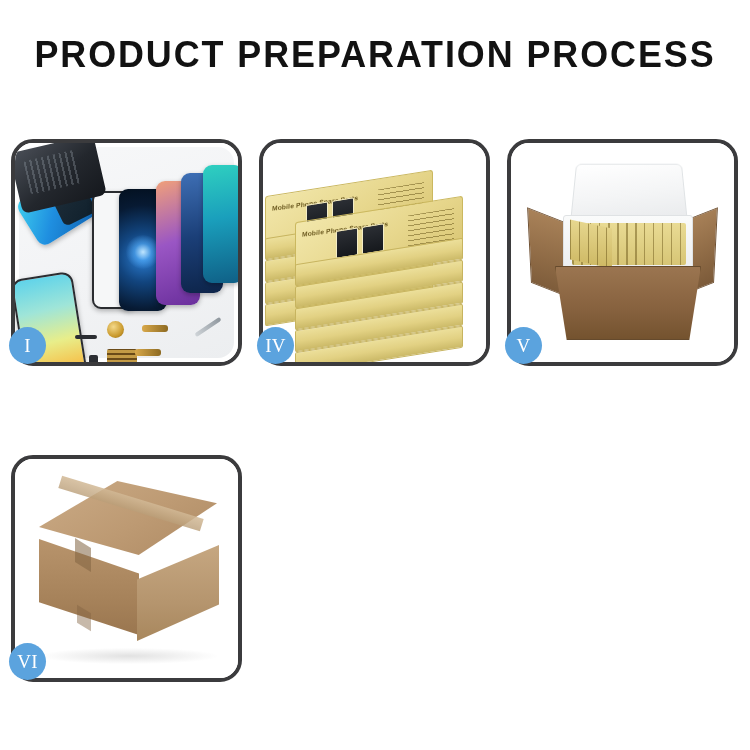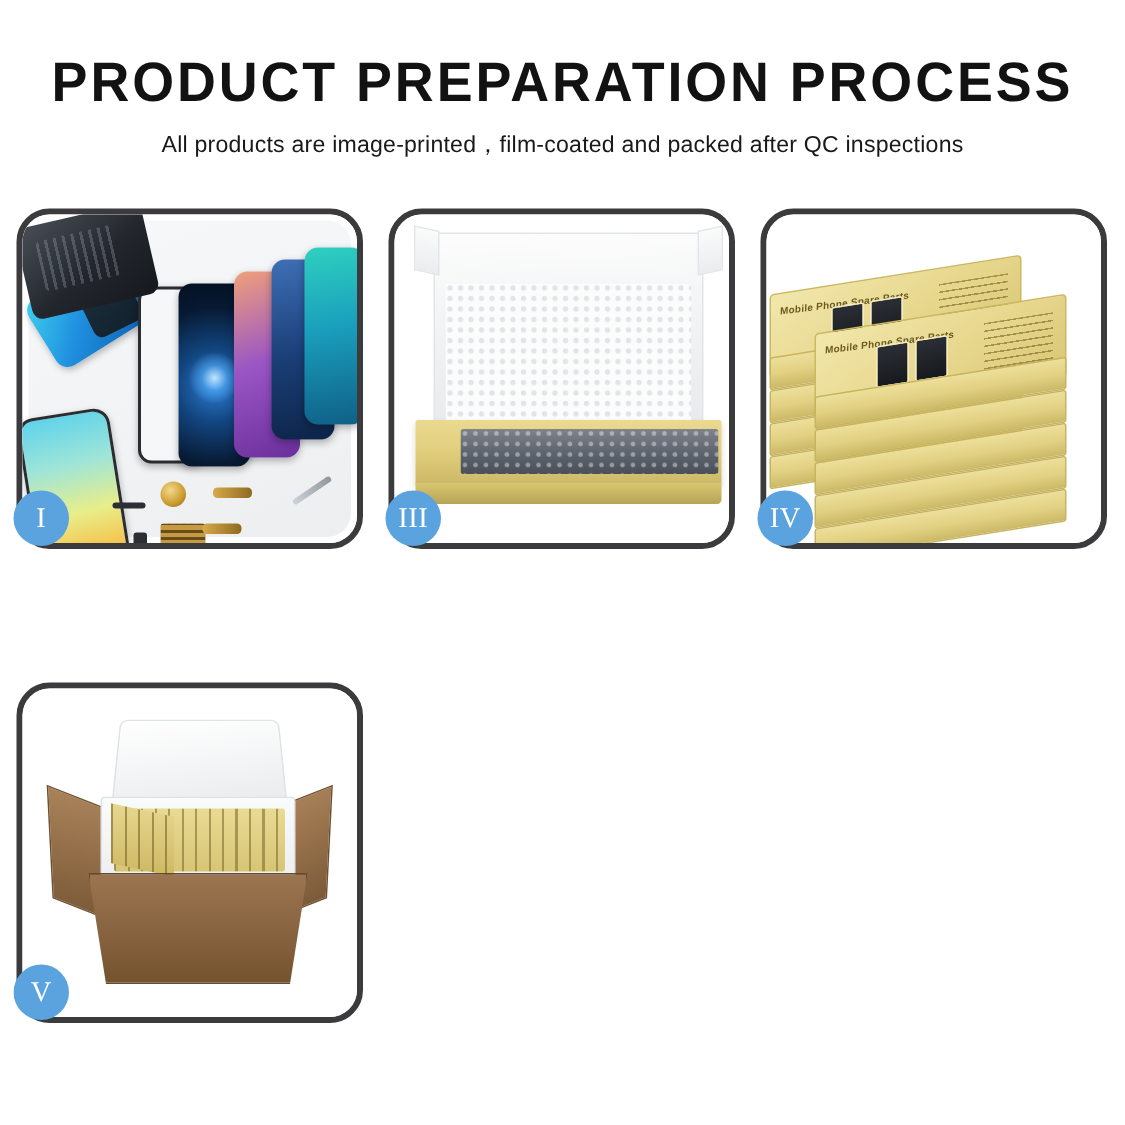--- a/index.html
+++ b/index.html
@@ -487,21 +487,20 @@
     background: radial-gradient(ellipse at center, rgba(120,120,120,0.22), rgba(255,255,255,0) 72%);
   }
 </style>
 </head>
 <body>
 
 <div id="page">
 
   <div class="header">
     <div class="page-title">PRODUCT PREPARATION PROCESS</div>
-    <div class="page-subtitle">All products are image-printed，film-coated and packed after QC inspections</div>
   </div>
 
   <div class="grid">
 
     <div class="panel">
       <div class="panel-inner">
         <div class="p1-bg"></div>
         <div class="stage">
           <div class="phone ph-a"></div>
           <div class="phone ph-b"></div>
@@ -520,34 +519,20 @@
           <div class="part part-chip" style="left:74px; top:212px;"></div>
 
           <div class="part part-tool" style="left:178px; top:182px; background:linear-gradient(90deg,#cfd4d8,#8e969d);"></div>
 
         </div>
       </div>
       <div class="badge">I</div>
     </div>
 
 
-    <div class="panel">
-      <div class="panel-inner">
-        <div class="p3-lid">
-          <div class="p3-lid-flapL"></div>
-          <div class="p3-lid-flapR"></div>
-        </div>
-        <div class="p3-foam"></div>
-        <div class="p3-tray">
-          <div class="p3-content"></div>
-        </div>
-        <div class="p3-tray-front"></div>
-      </div>
-      <div class="badge">III</div>
-    </div>
 
     <div class="panel">
       <div class="panel-inner">
 
         <div class="stack-lid" style="left:2px;  top:40px;">
           <div class="lid-label">Mobile Phone Spare Parts</div>
           <div class="lid-win" style="left:40px;"></div>
           <div class="lid-win" style="left:66px;"></div>
           <div class="lid-lines"></div>
         </div>
@@ -578,15 +563,27 @@
         <div class="v-foam-lid"></div>
         <div class="v-foam-box">
           <div class="v-inner"></div>
           <div class="v-inner-tilt"></div>
         </div>
         <div class="v-carton"></div>
       </div>
       <div class="badge">V</div>
     </div>
 
+    <div class="panel">
+      <div class="panel-inner">
+        <div class="vi-shadow"></div>
+        <div class="vi-top"></div>
+        <div class="vi-tape"></div>
+        <div class="vi-left"></div>
+        <div class="vi-right"></div>
+        <div class="vi-seam-a"></div>
+        <div class="vi-seam-b"></div>
+      </div>
+      <div class="badge">VI</div>
+    </div>
 
   </div>
 </div>
 
 </body></html>

